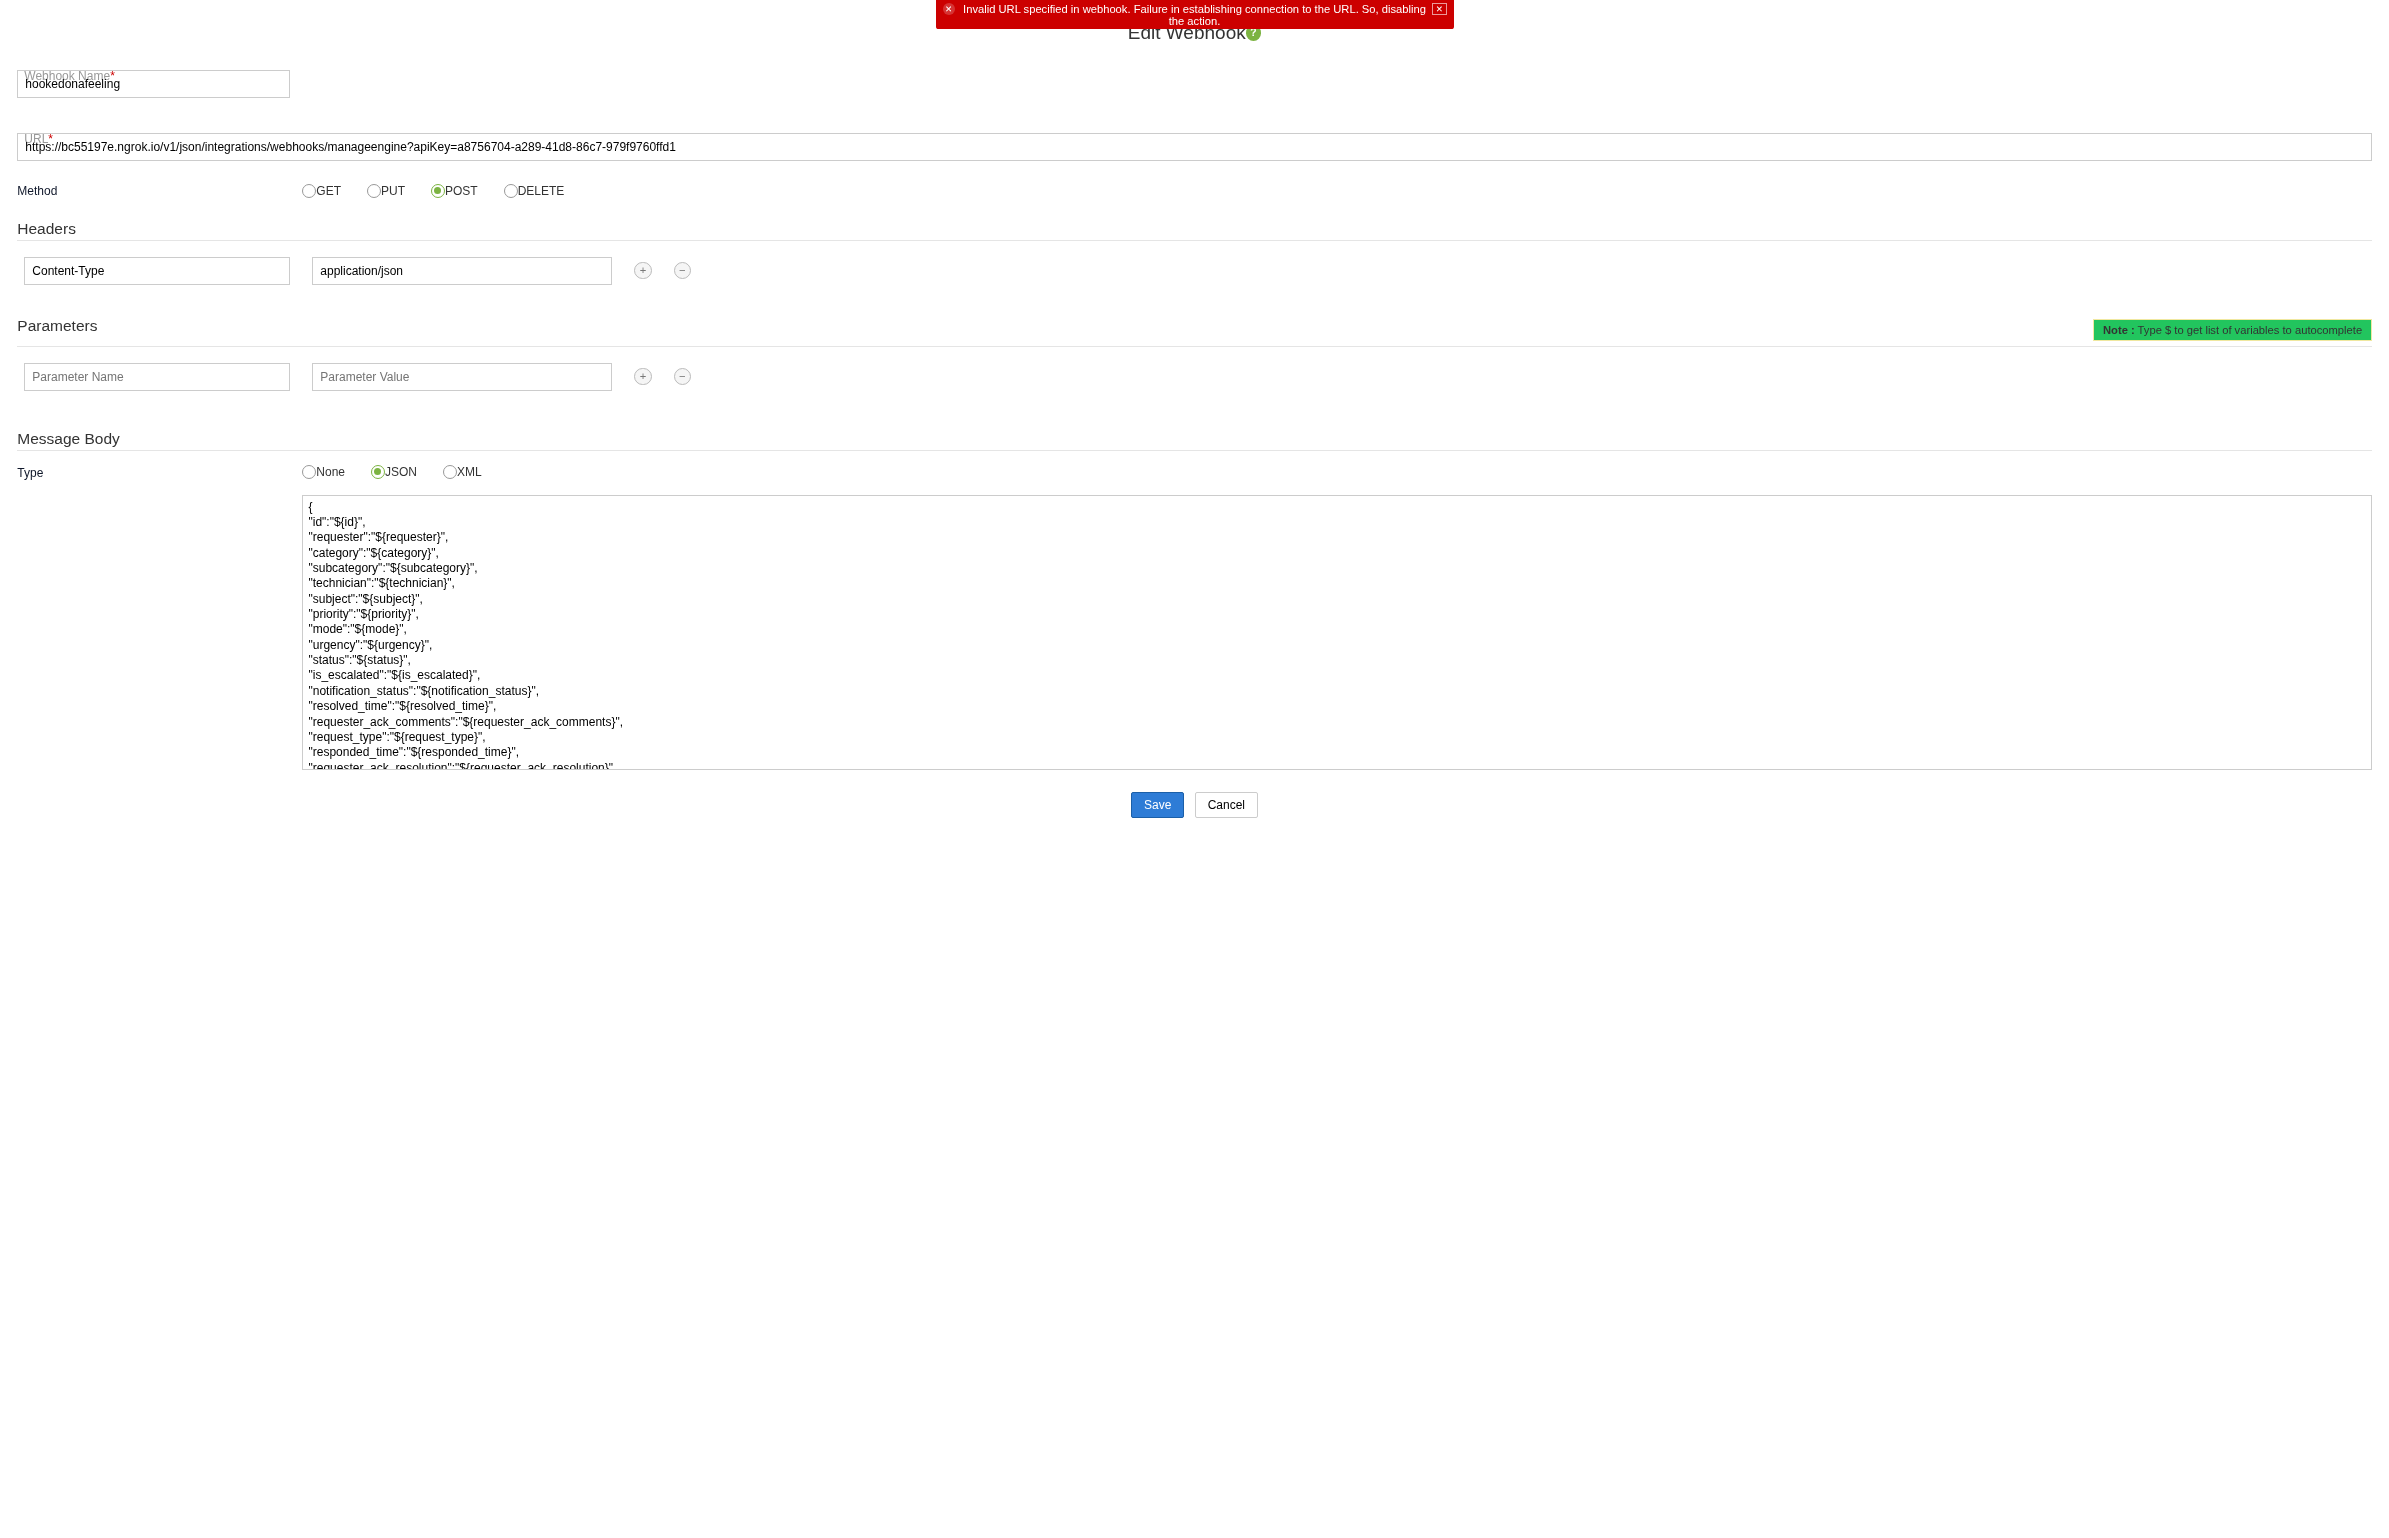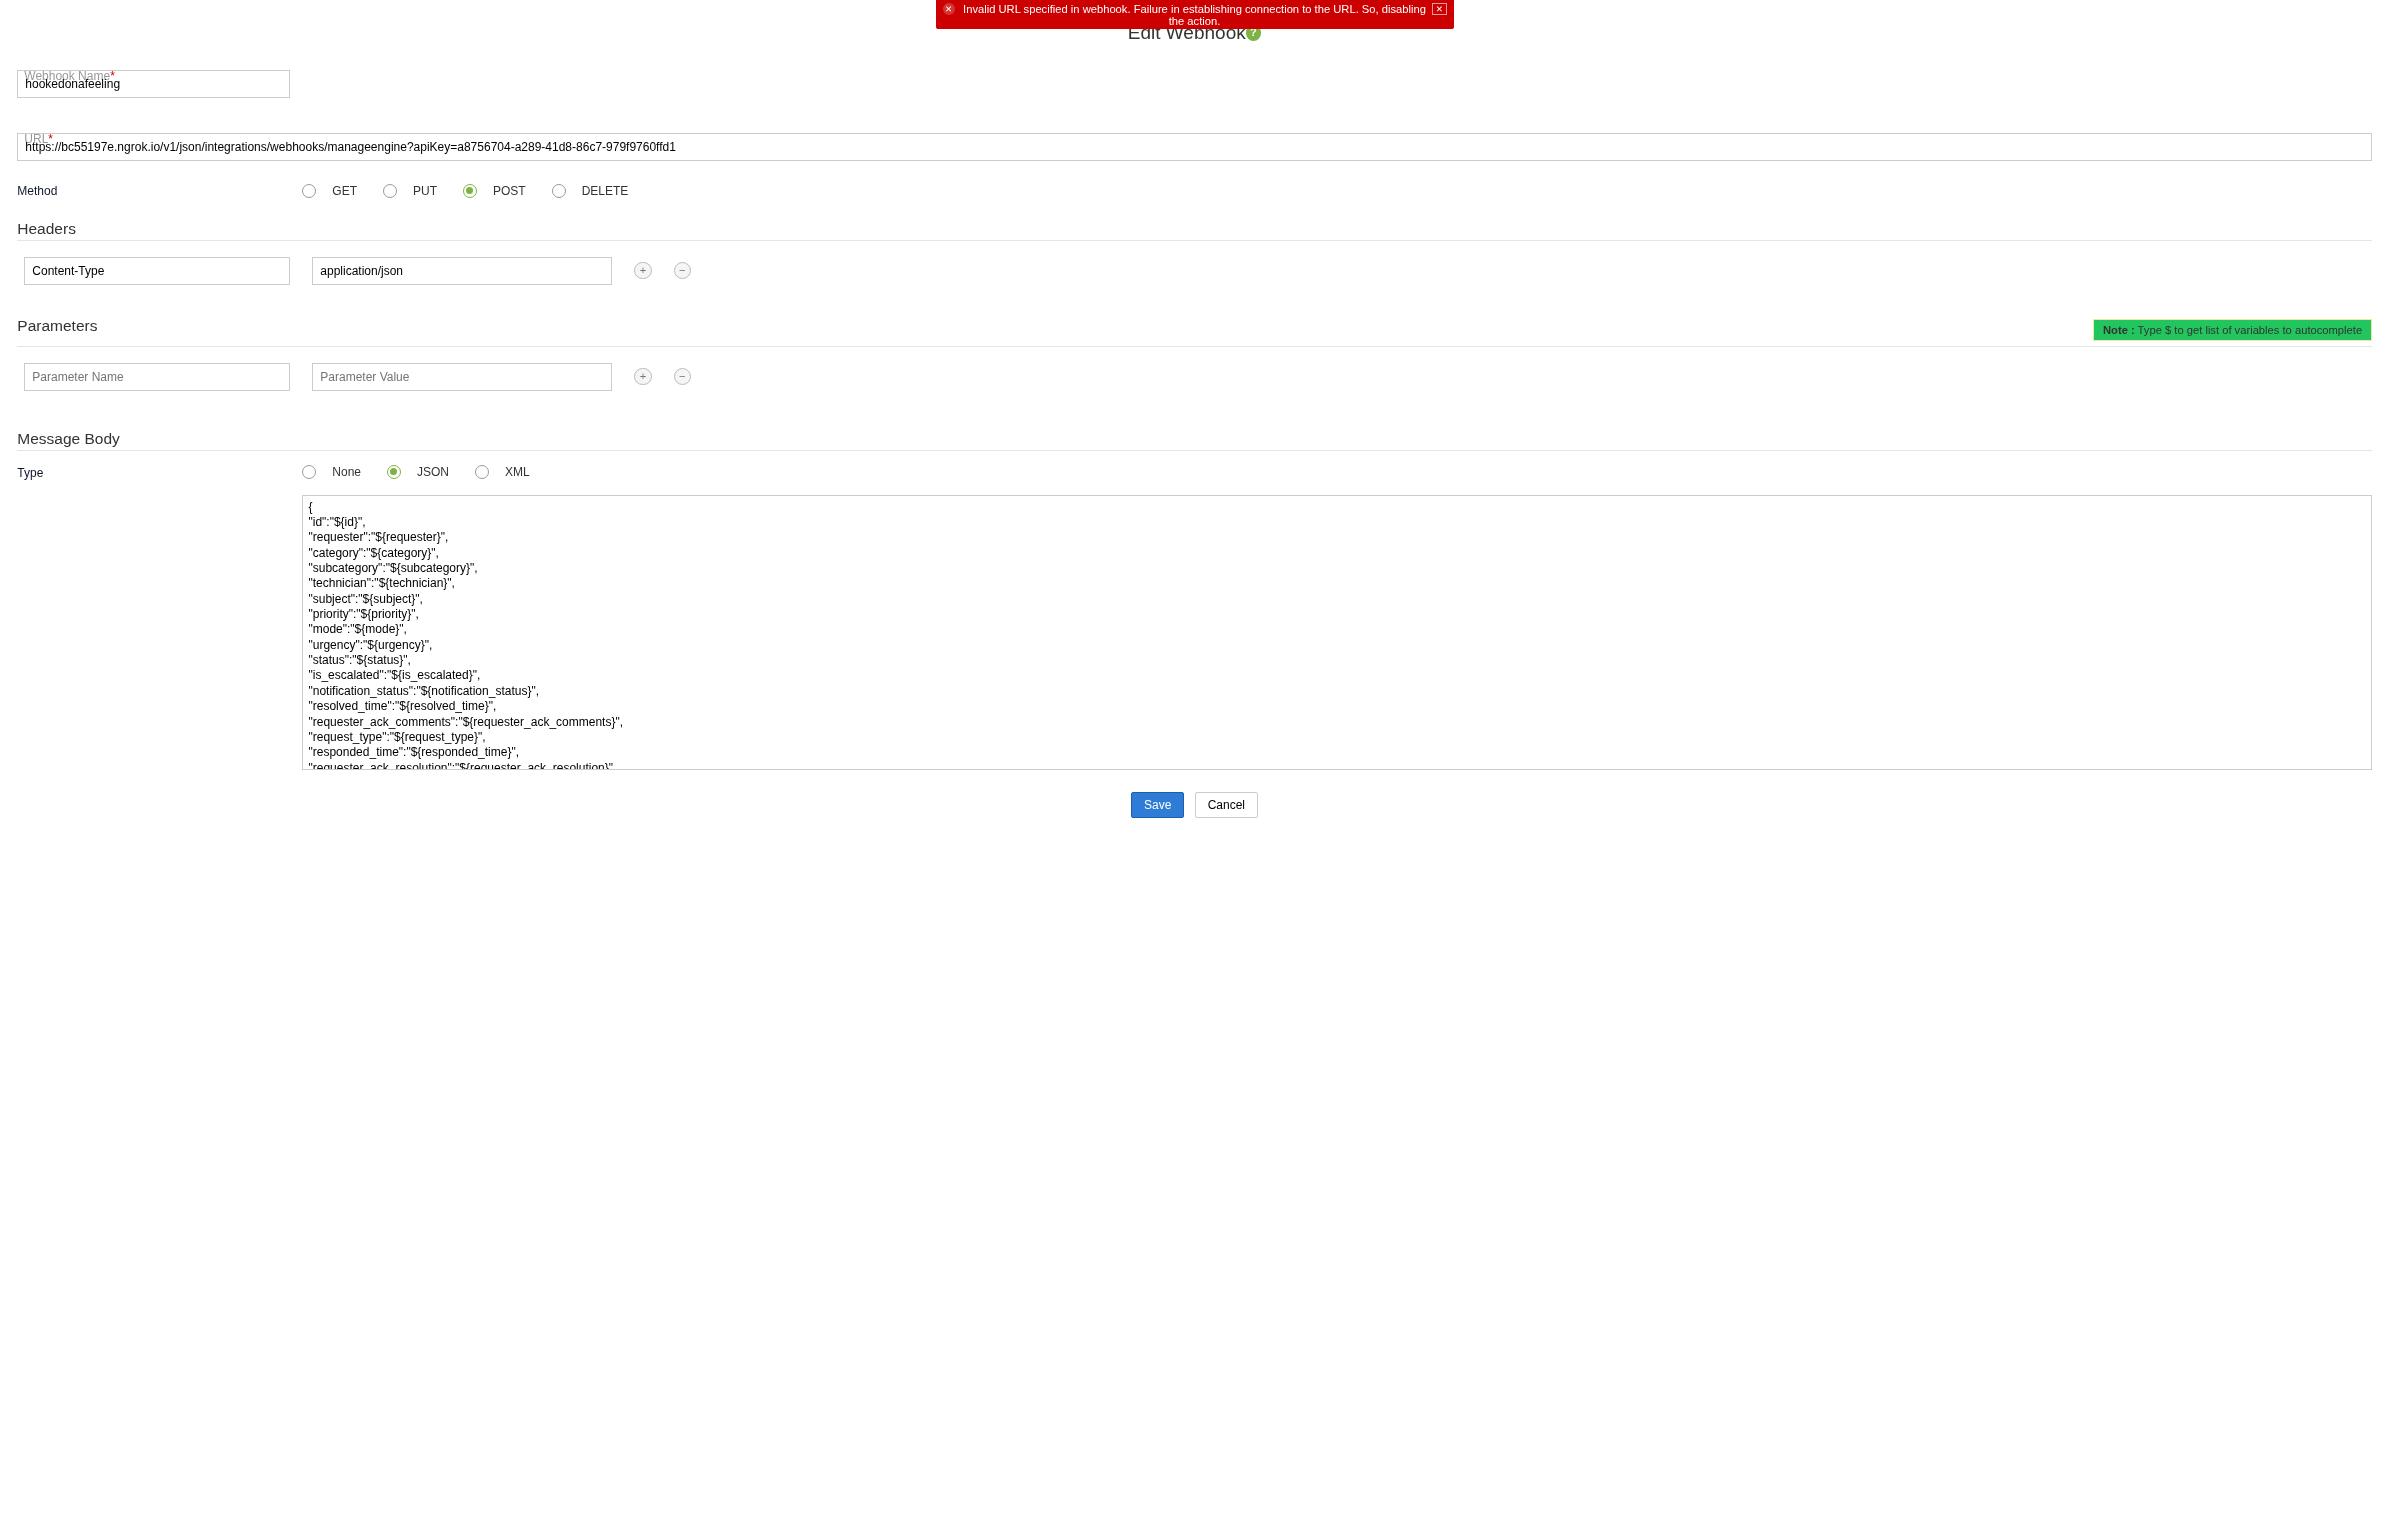--- a/index.html
+++ b/index.html
@@ -115,21 +115,21 @@
       align-items: center;
       margin-top: 21.6px;
     }
     .radio-group {
       display: flex;
       gap: 26px;
     }
     .radio-item {
       display: flex;
       align-items: center;
-      gap: 16px;
+      gap: 0;
       cursor: pointer;
     }
     .radio-circle {
       width: 14px;
       height: 14px;
       border: 1.3px solid #999;
       border-radius: 50%;
       display: flex;
       align-items: center;
       justify-content: center;

